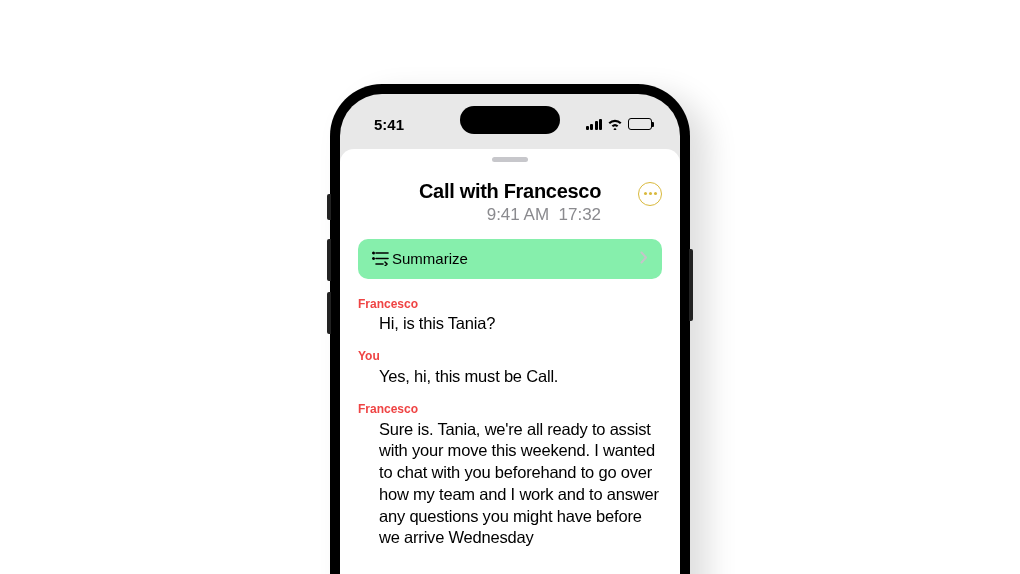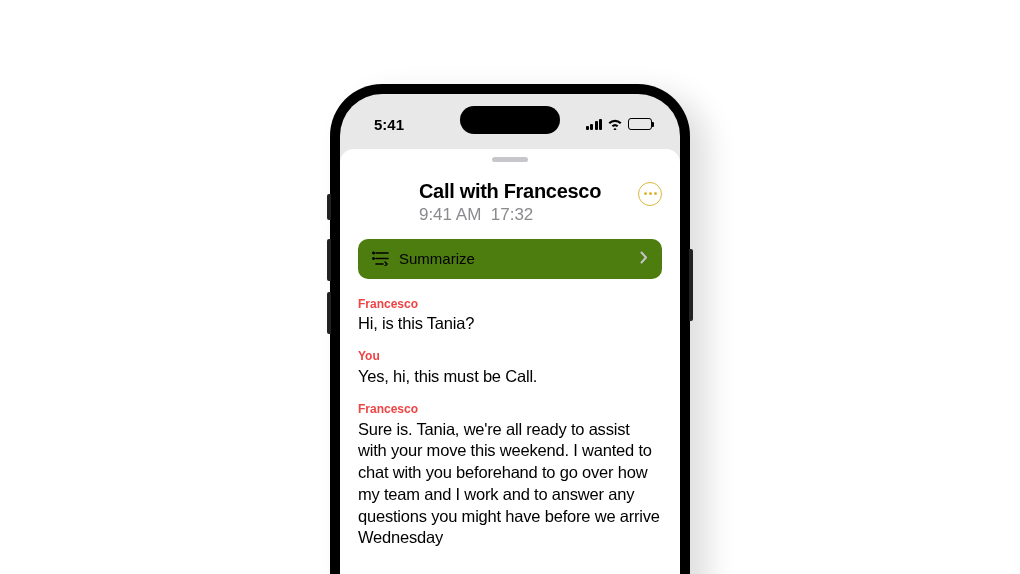--- a/index.html
+++ b/index.html
@@ -137,21 +137,21 @@
       border-radius: 3px;
       margin: 0 auto 18px auto;
     }
     .header-row {
       display: flex;
       align-items: flex-start;
       justify-content: center;
       position: relative;
       margin-bottom: 14px;
     }
-    .header-center { text-align: left; }
+    .header-center { text-align: right; }
     .title {
       font-size: 20px;
       font-weight: 700;
       color: #000;
       letter-spacing: -0.3px;
     }
     .subtitle {
       font-size: 17px;
       color: #8a8a8e;
       margin-top: 2px;
@@ -171,45 +171,45 @@
       cursor: pointer;
     }
     .more-button span {
       width: 3px;
       height: 3px;
       background: #d9b93c;
       border-radius: 50%;
     }
     .summarize-button {
       width: 100%;
-      background: #4d7c0f;
+      background: #86efac;
       border-radius: 10px;
       padding: 11px 14px;
       display: flex;
       align-items: center;
-      gap: 10px;
+      gap: 3px;
       cursor: pointer;
       margin-bottom: 18px;
     }
     .summarize-icon { width: 17px; height: 15px; flex-shrink: 0; }
     .summarize-label {
       flex: 1;
       font-size: 15px;
       color: #000;
     }
     .chev-icon { color: #c4c4c8; }
     .transcript { font-size: 16.5px; line-height: 1.32; color: #000; }
     .msg { margin-bottom: 14px; }
     .speaker {
       font-size: 12px;
       font-weight: 600;
       color: #ef4444;
       margin-bottom: 1px;
     }
-    .body-text { letter-spacing: -0.2px; }
+    .body-text { letter-spacing: -0.2px; margin-left: 21px; }
   </style>
 </head>
 <body>
 
 <div class="phone-frame">
   <div class="side-button-left mute"></div>
   <div class="side-button-left volume-up"></div>
   <div class="side-button-left volume-down"></div>
   <div class="side-button-right"></div>
 

